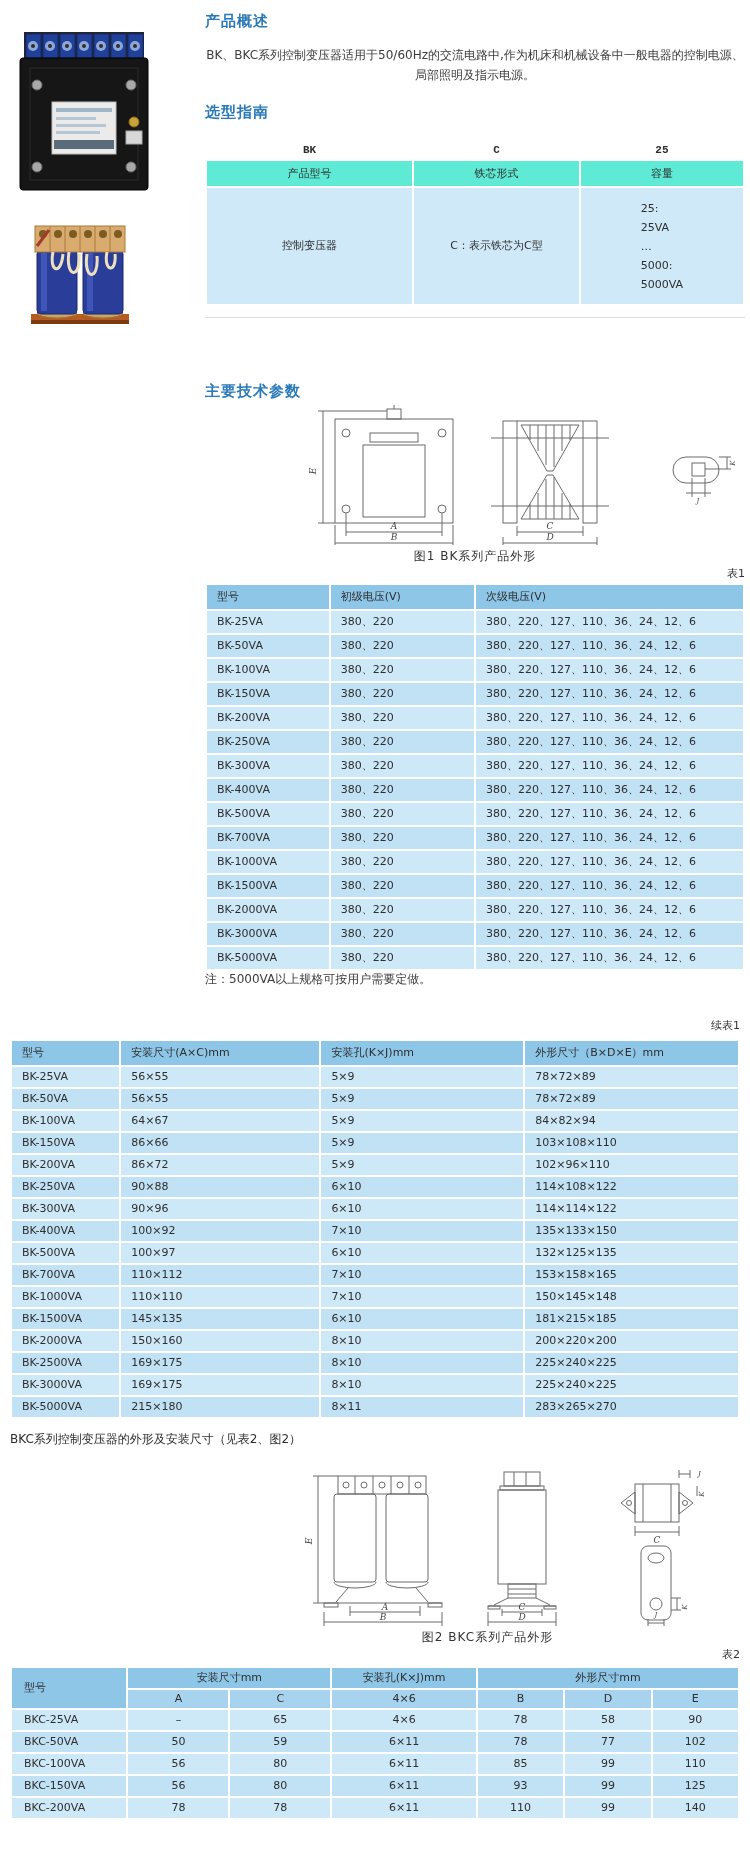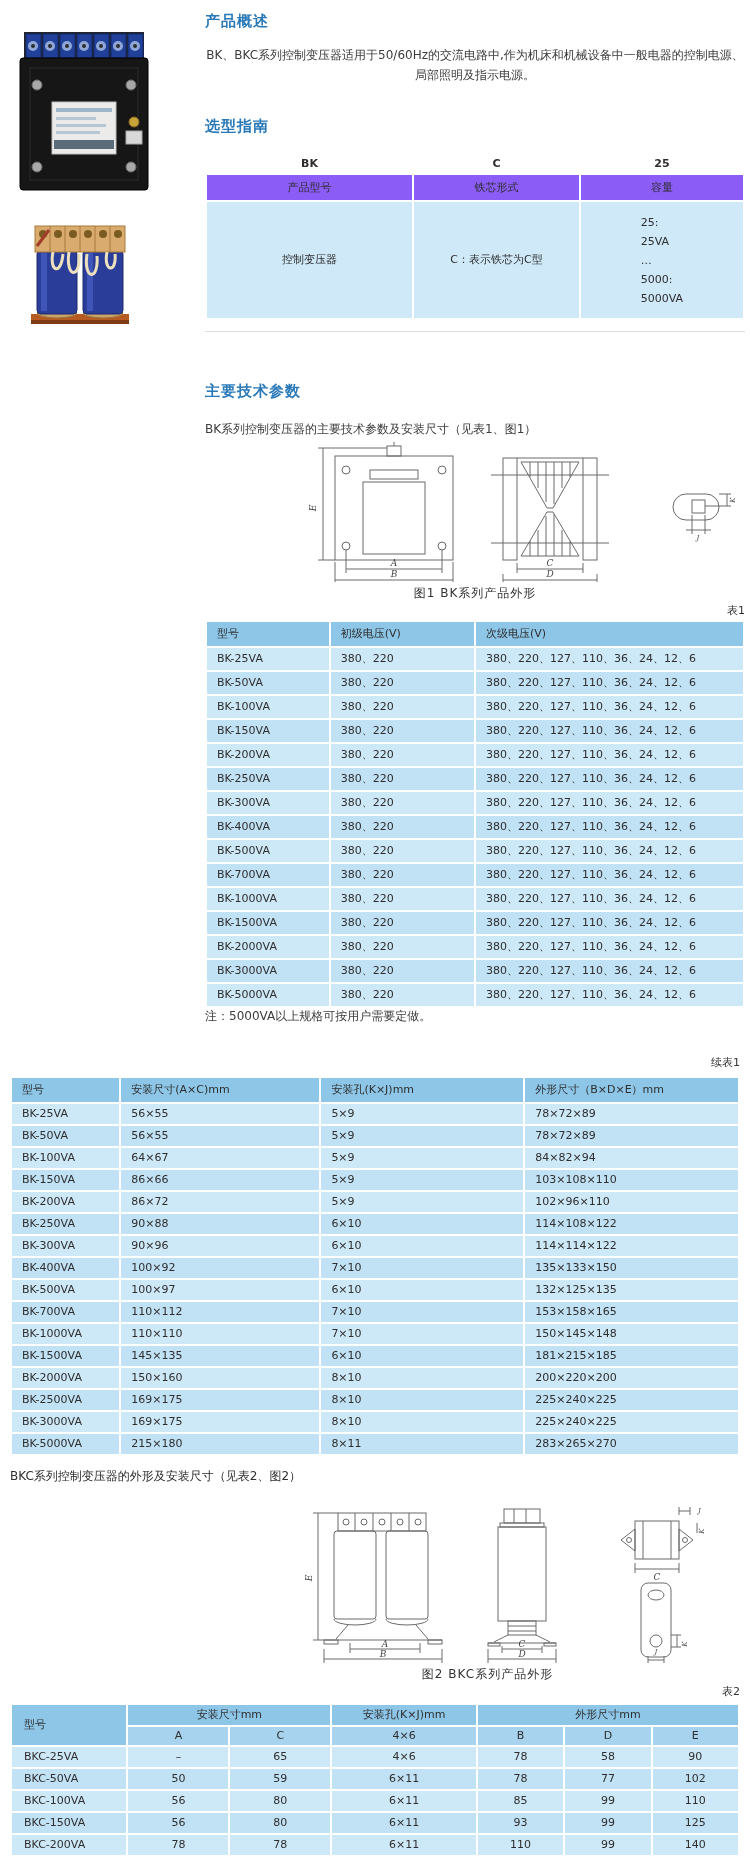--- a/index.html
+++ b/index.html
@@ -10,35 +10,35 @@
   
   .top { display:flex; height:358px; }
   .photos { width:205px; flex:none; padding-top:30px; }
   .photo1 { display:block; margin-left:18px; }
   .photo2 { display:block; margin-left:25px; margin-top:27px; }
   .content { width:540px; flex:none; padding-top:12px; }
 
   .sec-heading { color:#2a79b8; font-size:15px; font-weight:bold; letter-spacing:1px; }
   .para { margin-top:14px; font-size:12px; line-height:20px; color:#3c3c3c;text-align:center; }
   .std-line { font-size:12px; line-height:20px; color:#3c3c3c; }
-  .sel-heading { margin-top:32px; }
+  .sel-heading { margin-top:18px; }
   .divider { height:1px; background:#dcdcdc; margin-top:11px; }
 
   
   table { border-collapse:collapse; width:100%; font-size:11px; color:#2e2e2e; table-layout:fixed; }
   th,td { border:2px solid #fff; line-height:14px; }
   thead th { background:#8ec6e8; font-weight:normal; }
   tbody tr:nth-child(odd) td { background:#cde8f7; }
   tbody tr:nth-child(even) td { background:#c1e1f4; }
 
   
   .sel { margin-top:17px; }
   .sel th, .sel td { text-align:center; }
-  .sel .code-row th { height:20px; padding:2px; }
-  .sel .label-row td { height:27px; background:#8b5cf6; }
+  .sel .code-row th { height:20px; padding:2px;font-family:Liberation Mono, monospace; }
+  .sel .label-row td { height:27px; background:#5eead4; }
   .sel .detail-row td { height:118px; background:#cfe9f8; vertical-align:middle; }
   .sel .cap-lines { display:inline-block; text-align:left; line-height:19px; }
 
   
   .t1 th, .t1 td { text-align:left; padding:4px 10px; }
   .t1 th { padding:5px 10px; }
 
   
   .t1b th, .t1b td { text-align:left; padding:3px 10px; }
   .t1b th { padding:5px 10px; }
@@ -196,21 +196,20 @@
         </td>
       </tr>
     </tbody>
       </table>
     <div class="divider"></div>
   </div>
 </div>
 
 <div class="tech-sec">
   <div class="sec-heading">主要技术参数</div>
-  <div class="intro">BK系列控制变压器的主要技术参数及安装尺寸（见表1、图1）</div>
 
   <svg class="fig" width="540" height="140" viewBox="0 0 540 140">
     <g stroke="#6b6b6b" fill="none" stroke-width="1">
 
       <rect x="130" y="14" width="118" height="104"></rect>
       <rect x="158" y="40" width="62" height="72"></rect>
       <rect x="165" y="28" width="48" height="9"></rect>
       <rect x="182" y="4" width="14" height="10"></rect>
       <line x1="189" y1="4" x2="189" y2="0"></line>
       <circle cx="141" cy="28" r="4"></circle>

